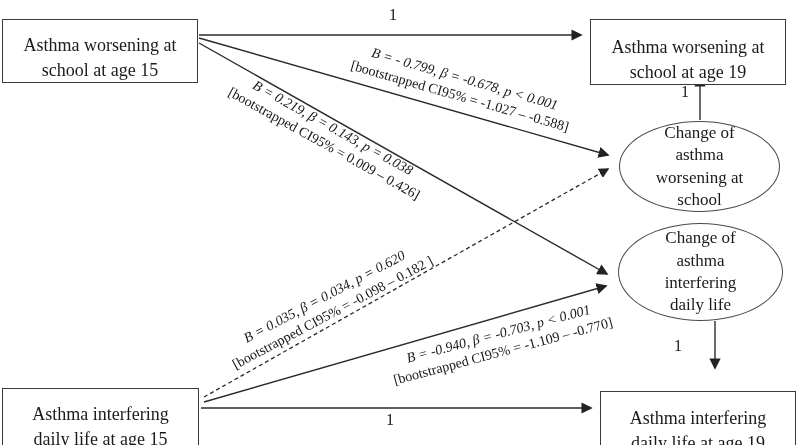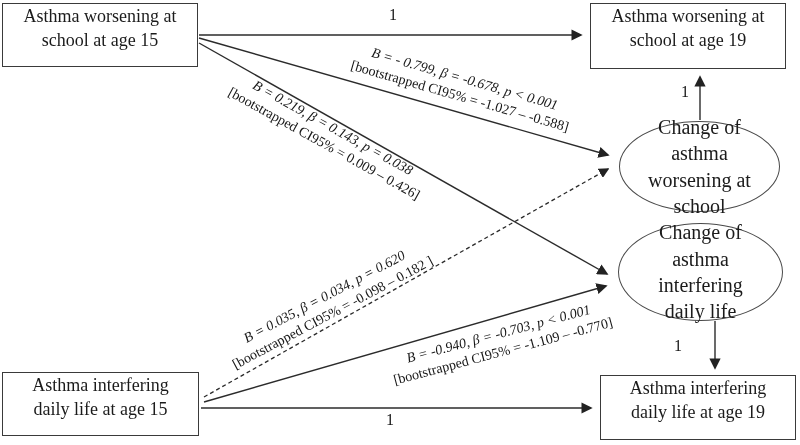--- a/index.html
+++ b/index.html
@@ -19,38 +19,39 @@
   .svg-layer {
     position: absolute;
     left: 0; top: 0;
     width: 800px; height: 445px;
   }
   .node-box {
     position: absolute;
     border: 1.6px solid #3a3a3a;
     background: #ffffff;
     display: flex;
-    align-items: flex-start;
+    align-items: flex-end;
     justify-content: center;
     text-align: center;
     font-size: 18px;
     line-height: 1.35;
     white-space: pre-line;
     box-sizing: border-box;
+    margin-top: 16px;
   }
   .node-ellipse {
     position: absolute;
     border: 1.4px solid #4a4a4a;
     border-radius: 50%;
     background: #ffffff;
     display: flex;
     align-items: center;
     justify-content: center;
     text-align: center;
-    font-size: 20px;
+    font-size: 17px;
     line-height: 1.32;
     white-space: pre-line;
     box-sizing: border-box;
   }
   .edge-stats {
     position: absolute;
     width: 270px;
     text-align: center;
     font-size: 14px;
     line-height: 1.32;

